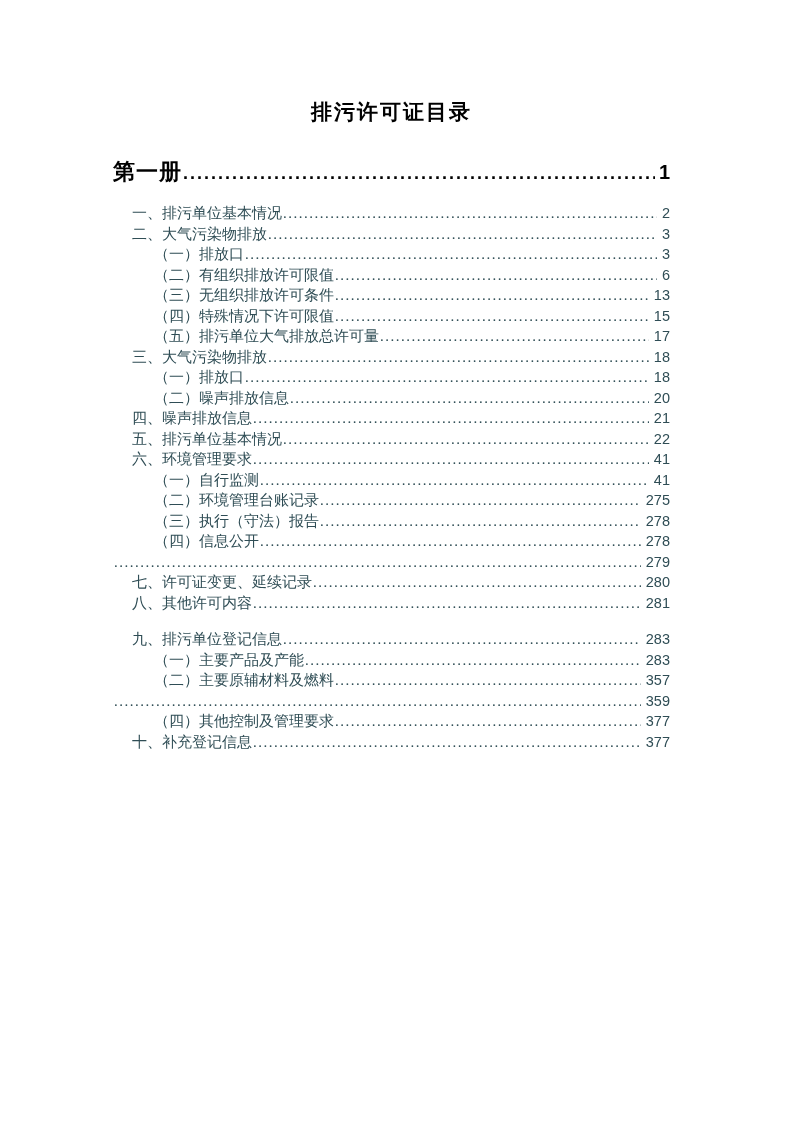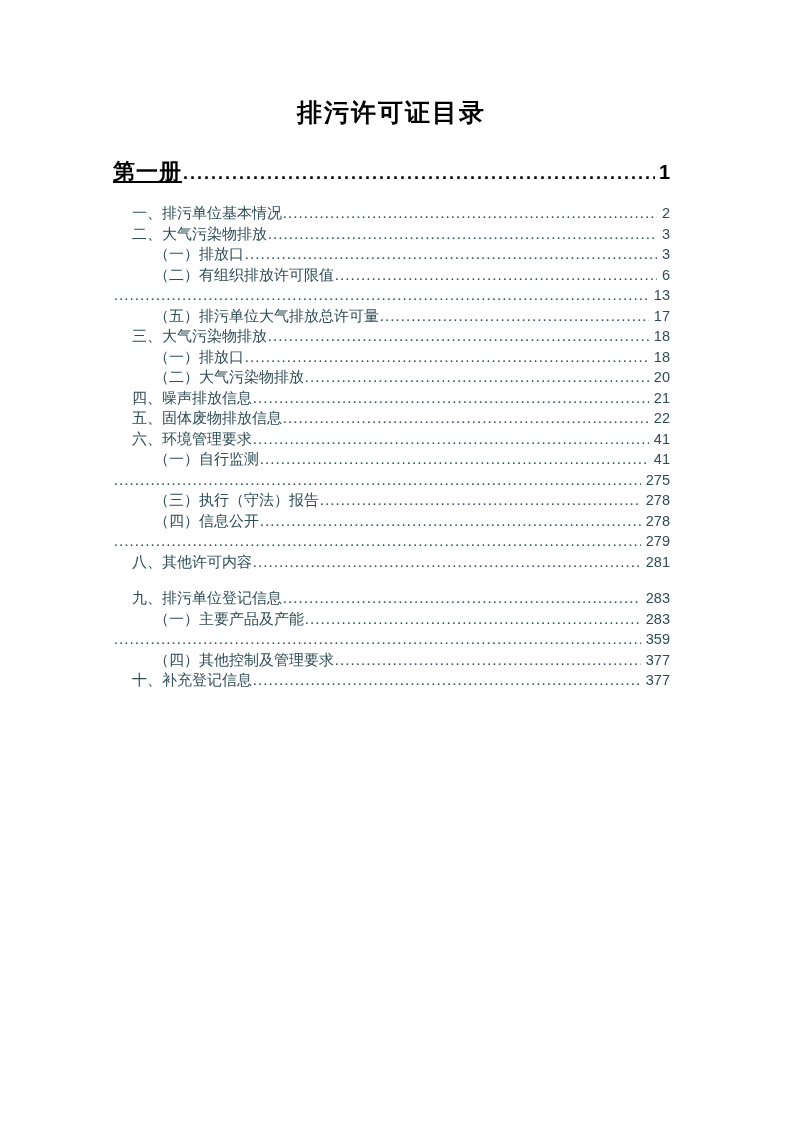--- a/index.html
+++ b/index.html
@@ -17,41 +17,40 @@
   }
   .content {
     box-sizing: border-box;
     width: 100%;
     padding: 98px 124px 0 113px;
   }
   .doc-title {
     margin: 0;
     font-family: "Liberation Sans", sans-serif;
     font-weight: 700;
-    font-size: 25px;
+    font-size: 21px;
     line-height: 28px;
     text-align: center;
     color: var(--heading-color, #000000);
     letter-spacing: 2px;
   }
   .volume-heading {
     display: flex;
     align-items: baseline;
     margin-top: 32px;
     font-family: "Liberation Sans", sans-serif;
     font-weight: 700;
     font-size: 22px;
     line-height: 28px;
     color: var(--heading-color, #000000);
     cursor: pointer;
   }
   .volume-heading .vol-label {
     white-space: nowrap;
     letter-spacing: 1px;
-    text-decoration: underline;
   }
   .volume-heading .dots {
     flex: 1 1 auto;
     overflow: hidden;
     white-space: nowrap;
     font-size: 18px;
     letter-spacing: 2px;
     margin: 0 1px;
   }
   .volume-heading .pagenum {
@@ -125,97 +124,114 @@
             <span class="entry-label">（一）排放口</span>
             <span class="dots"></span>
             <span class="pagenum">3</span>
           </div>
           <div class="toc-entry level-2">
             <span class="entry-label">（二）有组织排放许可限值</span>
             <span class="dots"></span>
             <span class="pagenum">6</span>
           </div>
           <div class="toc-entry level-2">
+            <span class="entry-label">（三）无组织排放许可条件</span>
             <span class="dots"></span>
             <span class="pagenum">13</span>
           </div>
           <div class="toc-entry level-2">
+            <span class="entry-label">（四）特殊情况下许可限值</span>
+            <span class="dots"></span>
+            <span class="pagenum">15</span>
+          </div>
+          <div class="toc-entry level-2">
             <span class="entry-label">（五）排污单位大气排放总许可量</span>
             <span class="dots"></span>
             <span class="pagenum">17</span>
           </div>
           <div class="toc-entry level-1">
             <span class="entry-label">三、大气污染物排放</span>
             <span class="dots"></span>
             <span class="pagenum">18</span>
           </div>
           <div class="toc-entry level-2">
             <span class="entry-label">（一）排放口</span>
             <span class="dots"></span>
             <span class="pagenum">18</span>
           </div>
           <div class="toc-entry level-2">
-            <span class="entry-label">（二）大气污染物排放</span>
+            <span class="entry-label">（二）噪声排放信息</span>
             <span class="dots"></span>
             <span class="pagenum">20</span>
           </div>
           <div class="toc-entry level-1">
             <span class="entry-label">四、噪声排放信息</span>
             <span class="dots"></span>
             <span class="pagenum">21</span>
           </div>
           <div class="toc-entry level-1">
-            <span class="entry-label">五、固体废物排放信息</span>
+            <span class="entry-label">五、排污单位基本情况</span>
             <span class="dots"></span>
             <span class="pagenum">22</span>
           </div>
           <div class="toc-entry level-1">
             <span class="entry-label">六、环境管理要求</span>
             <span class="dots"></span>
             <span class="pagenum">41</span>
           </div>
           <div class="toc-entry level-2">
             <span class="entry-label">（一）自行监测</span>
             <span class="dots"></span>
             <span class="pagenum">41</span>
           </div>
           <div class="toc-entry level-2">
+            <span class="entry-label">（二）环境管理台账记录</span>
             <span class="dots"></span>
             <span class="pagenum">275</span>
           </div>
           <div class="toc-entry level-2">
             <span class="entry-label">（三）执行（守法）报告</span>
             <span class="dots"></span>
             <span class="pagenum">278</span>
           </div>
           <div class="toc-entry level-2">
             <span class="entry-label">（四）信息公开</span>
             <span class="dots"></span>
             <span class="pagenum">278</span>
           </div>
           <div class="toc-entry level-2">
             <span class="dots"></span>
             <span class="pagenum">279</span>
+          </div>
+          <div class="toc-entry level-1">
+            <span class="entry-label">七、许可证变更、延续记录</span>
+            <span class="dots"></span>
+            <span class="pagenum">280</span>
           </div>
           <div class="toc-entry level-1">
             <span class="entry-label">八、其他许可内容</span>
             <span class="dots"></span>
             <span class="pagenum">281</span>
           </div>
         </div>
         <div class="entries last">
           <div class="toc-entry level-1">
             <span class="entry-label">九、排污单位登记信息</span>
             <span class="dots"></span>
             <span class="pagenum">283</span>
           </div>
           <div class="toc-entry level-2">
             <span class="entry-label">（一）主要产品及产能</span>
             <span class="dots"></span>
             <span class="pagenum">283</span>
+          </div>
+          <div class="toc-entry level-2">
+            <span class="entry-label">（二）主要原辅材料及燃料</span>
+            <span class="dots"></span>
+            <span class="pagenum">357</span>
           </div>
           <div class="toc-entry level-2">
             <span class="dots"></span>
             <span class="pagenum">359</span>
           </div>
           <div class="toc-entry level-2">
             <span class="entry-label">（四）其他控制及管理要求</span>
             <span class="dots"></span>
             <span class="pagenum">377</span>
           </div>

